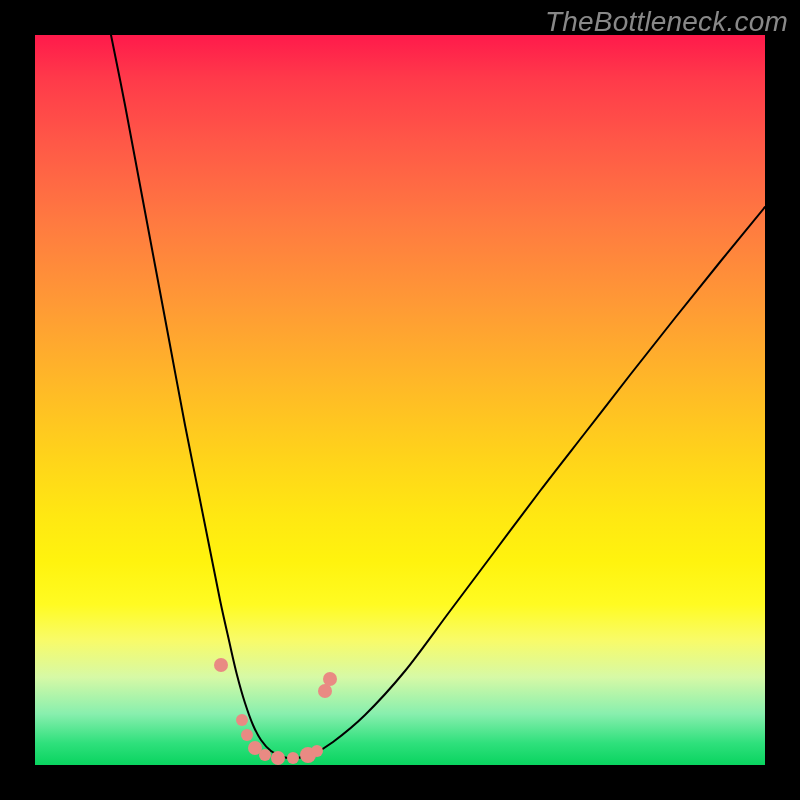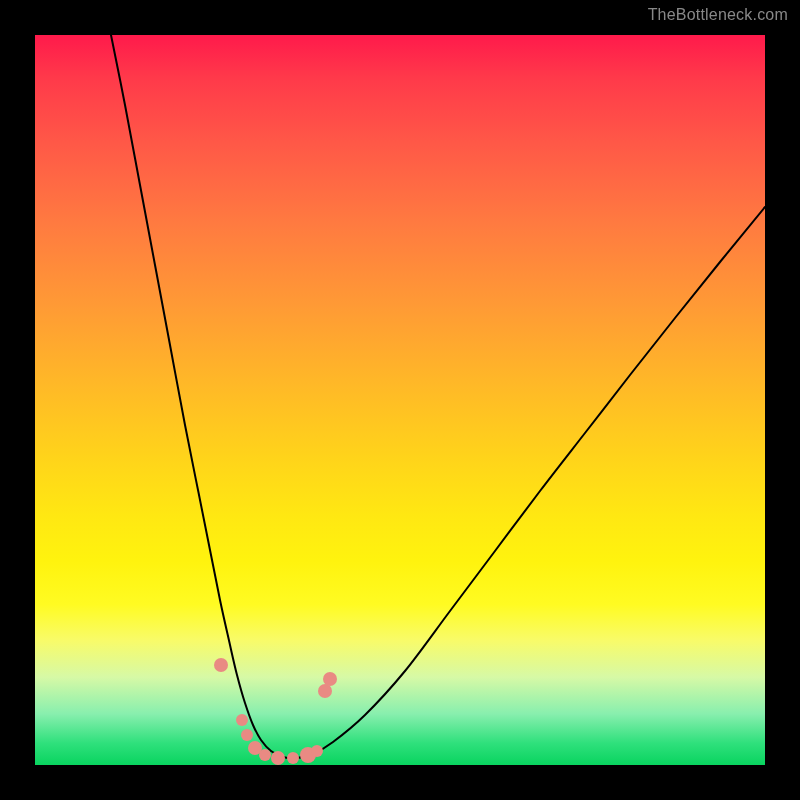--- a/index.html
+++ b/index.html
@@ -9,24 +9,25 @@
     width: 800px;
     height: 800px;
     background: #000;
   }
   .watermark {
     position: absolute;
     top: 6px;
     right: 12px;
     color: #888;
     font-family: Arial, Helvetica, sans-serif;
-    font-size: 16px;
+    font-size: 28px;
     font-weight: 500;
     letter-spacing: 0.2px;
     z-index: 5;
+    font-style: italic;
   }
   .plot-area {
     position: absolute;
     left: 35px;
     top: 35px;
     width: 730px;
     height: 730px;
     overflow: hidden;
     background: linear-gradient(
       to bottom,

